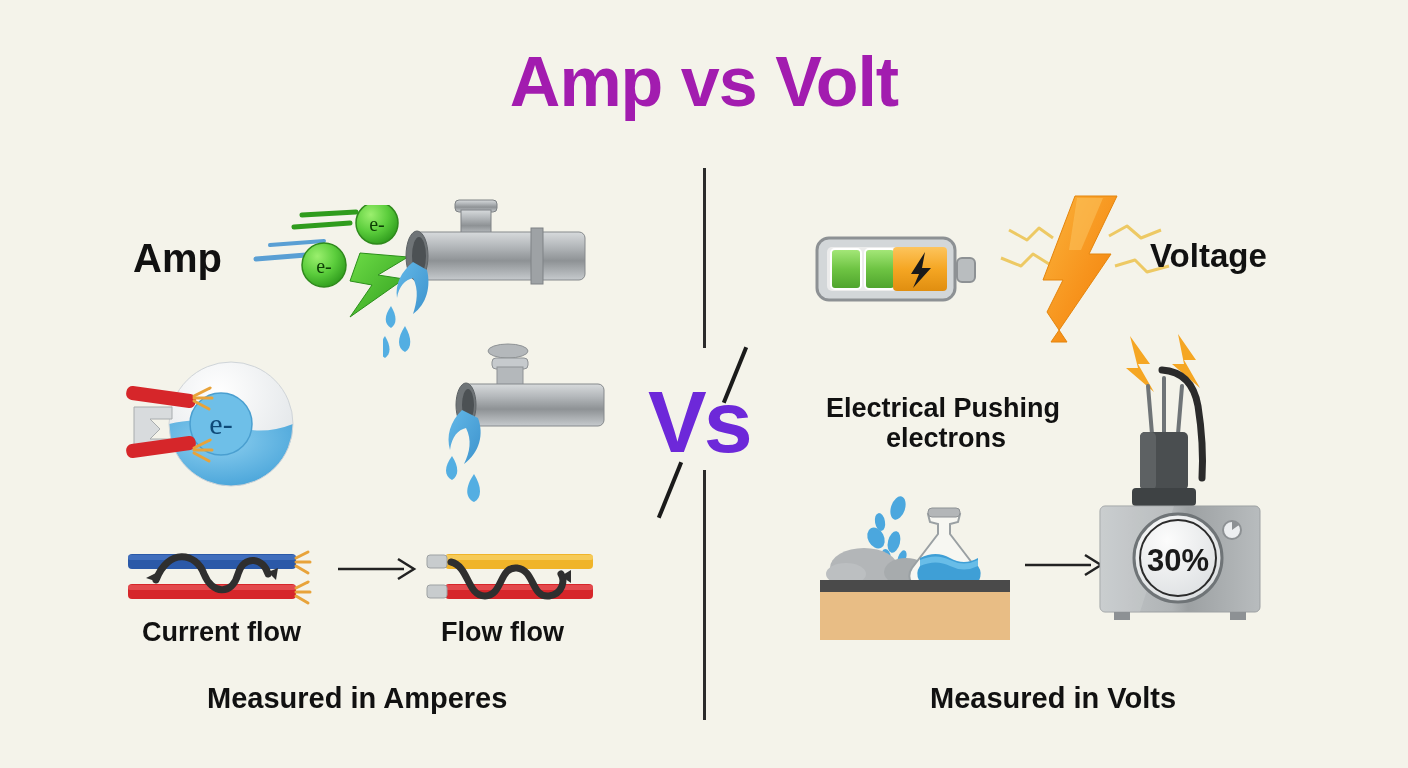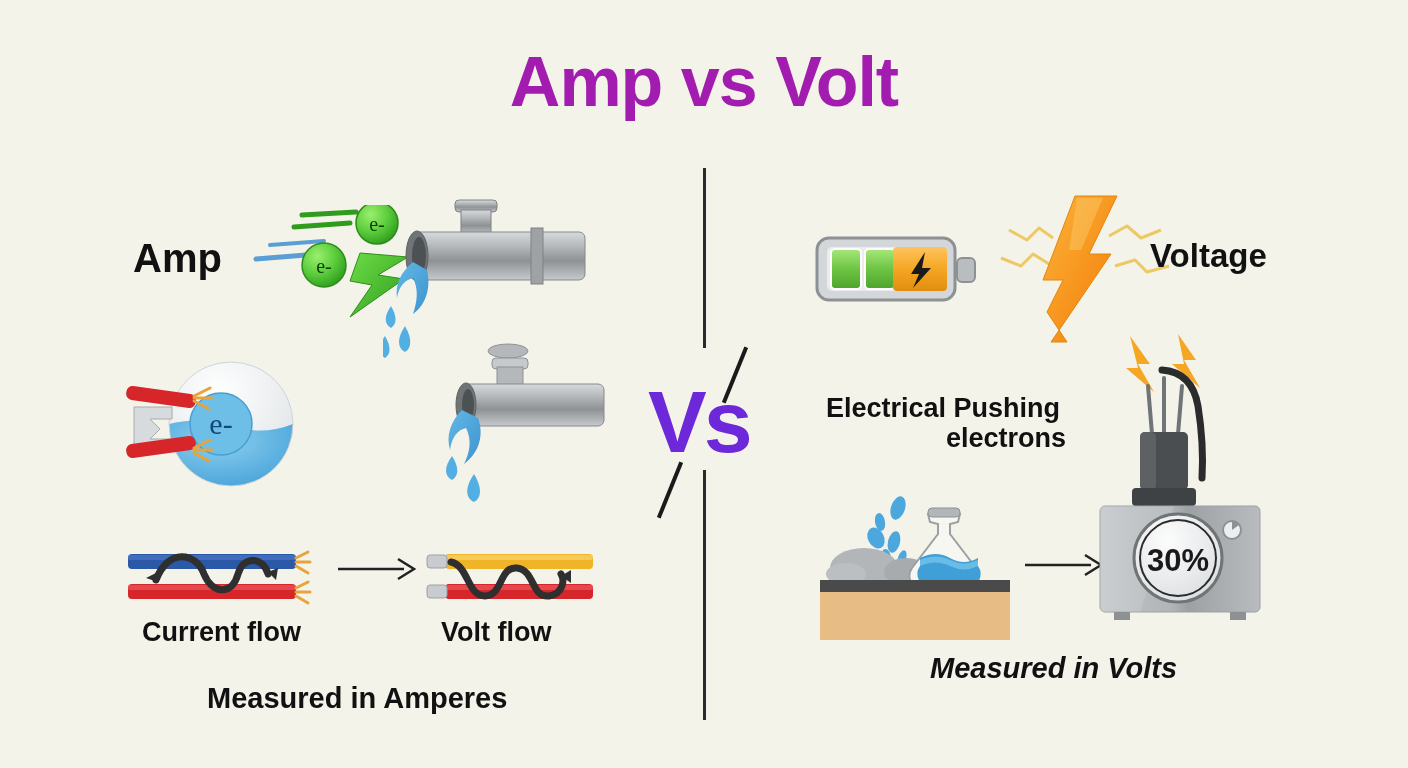--- a/index.html
+++ b/index.html
@@ -41,22 +41,22 @@
 
   #label-amp{ left:133px; top:236px; font-size:40px; }
   #label-amp-sub{ left:133px; top:277px; font-size:32px; font-weight:600; }
   #label-flow-electrons{ left:305px; top:396px; font-size:30px; width:180px; }
   #label-current-flow{ left:142px; top:617px; font-size:27px; }
   #label-water-flow{ left:441px; top:617px; font-size:27px; }
   #label-measured-amperes{ left:207px; top:682px; font-size:29px; }
 
   #label-voltage{ left:1150px; top:238px; font-size:33px; }
   #label-electrical-push{ left:826px; top:393px; font-size:27px; width:240px; }
-  #label-electrical-push .ln2{ display:block; text-align:right; }
-  #label-measured-volts{ left:930px; top:652px; font-size:29px;font-style:italic; }
+  #label-electrical-push .ln2{ display:block; text-align:center; }
+  #label-measured-volts{ left:930px; top:682px; font-size:29px; }
 
   
   .arrow-straight{ position:absolute; }
   #arrow-left-section{ left:338px; top:556px; }
   #arrow-right-section{ left:1025px; top:552px; }
 
   
   .art{ position:absolute; }
   #pipe-top{ left:383px; top:186px; }
   #pipe-mid{ left:440px; top:352px; }
@@ -235,21 +235,21 @@
       <rect x="20" y="44" width="148" height="15" rx="4" fill="#d6262a"></rect>
       <rect x="20" y="45" width="148" height="5" rx="2" fill="#e8595c" opacity=".7"></rect>
       <rect x="2" y="15" width="20" height="13" rx="3" fill="#c8ccce" stroke="#9da1a3"></rect>
       <rect x="2" y="45" width="20" height="13" rx="3" fill="#c8ccce" stroke="#9da1a3"></rect>
       <path d="M26 22 C44 26 42 56 60 56 C78 56 74 26 92 28 C110 30 106 58 124 56 C138 54 140 40 136 34" stroke="#2f2f2f" stroke-width="7" fill="none" stroke-linecap="round"></path>
       <path d="M136 36 l10 -6 l0 13 z" fill="#2f2f2f"></path>
     </svg>
   </div>
 
   <div class="lbl" id="label-current-flow">Current flow</div>
-  <div class="lbl" id="label-water-flow">Volt flow</div>
+  <div class="lbl" id="label-water-flow">Flow flow</div>
   <div class="lbl" id="label-measured-amperes">Measured in Amperes</div>
 
   <div class="art" id="battery-icon">
     <svg width="170" height="76" viewBox="0 0 170 76">
       <defs>
         <linearGradient id="batgreen" x1="0" y1="0" x2="0" y2="1">
           <stop offset="0%" stop-color="#a6e87a"></stop>
           <stop offset="50%" stop-color="#6ec443"></stop>
           <stop offset="100%" stop-color="#4ea32c"></stop>
         </linearGradient>

